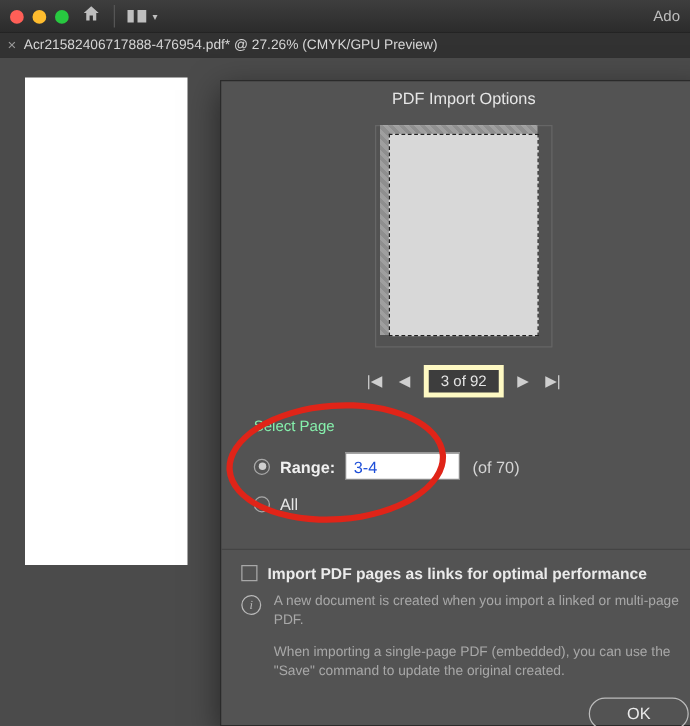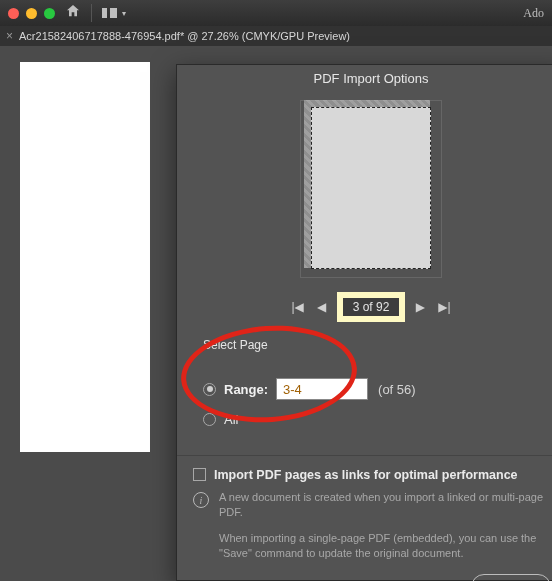--- a/index.html
+++ b/index.html
@@ -11,21 +11,21 @@
   .dot { width: 11px; height: 11px; border-radius: 50%; }
   .dot.red { background: #ff5f57; }
   .dot.yellow { background: #febc2e; }
   .dot.green { background: #28c840; }
   .home-icon svg { width: 16px; height: 16px; fill: #bfbfbf; }
   .vdiv { width: 1px; height: 18px; background: #555; }
   .arrange-icon { display: flex; align-items: center; gap: 3px; }
   .arrange-icon .sq { width: 5px; height: 10px; background: #bfbfbf; }
   .arrange-icon .sq2 { width: 7px; height: 10px; background: #bfbfbf; }
   .arrange-icon .caret { font-size: 8px; color: #bfbfbf; margin-left: 2px; }
-  .toolbar-right { margin-left: auto; color: #bdbdbd; font-size: 12px; font-family: Liberation Serif, serif; }
+  .toolbar-right { margin-left: auto; color: #bdbdbd; font-size: 12px; }
 
   
   .tabbar { height: 20px; background: #323232; display: flex; align-items: center; padding-left: 6px; }
   .doctab { display: flex; align-items: center; gap: 6px; font-size: 11px; color: #d6d6d6; }
   .doctab .x { color: #999; font-size: 12px; line-height: 1; cursor: default; }
 
   
   .canvas-area { position: absolute; top: 46px; left: 0; right: 0; bottom: 0; background: #4b4b4b; }
   .artboard { position: absolute; left: 20px; top: 16px; width: 130px; height: 390px; background: #fff; }
 
@@ -49,32 +49,32 @@
   }
   .preview .page::before {
     content: ""; position: absolute; inset: -4px;
     background: repeating-linear-gradient(45deg,#c0c0c0 0 3px,#a9a9a9 3px 6px);
     z-index: -1;
   }
   .preview .page2 { left: 6px; top: 2px; z-index: 0; opacity: 0.7; }
 
   .pager { display: flex; justify-content: center; align-items: center; gap: 6px; padding: 6px 0 14px; }
   .pager .btn { width: 18px; height: 18px; display: flex; align-items: center; justify-content: center; color: #cfcfcf; font-size: 12px; cursor: default; }
-  .pager .count { background: #3d3d3d; color: #e4e4e4; padding: 2px 10px; font-size: 12px; border: 6px solid #fef9c3; min-width: 64px; text-align: center; }
+  .pager .count { background: #3d3d3d; color: #e4e4e4; padding: 2px 10px; font-size: 12px; border: 4px solid #fef9c3; min-width: 64px; text-align: center; }
 
   .select-page { padding: 2px 26px 10px; position: relative; }
-  .section-label { color: #e5e5e5; font-size: 12px; margin-bottom: 26px; }
+  .section-label { color: #86efac; font-size: 12px; margin-bottom: 14px; }
   .radio-row { display: flex; align-items: center; margin-bottom: 12px; }
   .radio { width: 13px; height: 13px; border-radius: 50%; border: 1.5px solid #a8a8a8; margin-right: 8px; display: inline-flex; align-items: center; justify-content: center; }
   .radio.checked::after { content: ""; width: 6px; height: 6px; border-radius: 50%; background: #cfcfcf; }
   .radio-label { color: #e6e6e6; font-size: 13px; margin-right: 8px; }
   .radio-label.bold { font-weight: 600; color: #f0f0f0; }
   .range-input {
     width: 92px; height: 22px; background: #fff; border: 1px solid #888;
-    font-size: 13px; padding: 0 6px; color: #a16207;
+    font-size: 13px; padding: 0 6px; color: #1d4ed8;
   }
   .of-text { color: #d4d4d4; font-size: 13px; margin-left: 10px; }
 
   .red-ellipse {
     position: absolute; left: 4px; top: -10px; width: 176px; height: 96px;
     border: 5px solid #e02418; border-radius: 50%; transform: rotate(-4deg);
     pointer-events: none;
   }
 
   .divider { border: none; border-top: 1px solid #444; margin: 6px 0 0; }
@@ -147,21 +147,21 @@
     <div class="btn">▶|</div>
   </div>
 
   <div class="select-page">
     <div class="section-label">Select Page</div>
 
     <div class="radio-row">
       <span class="radio checked"></span>
       <span class="radio-label bold">Range:</span>
       <input class="range-input" value="3-4" style="">
-      <span class="of-text">(of 56)</span>
+      <span class="of-text">(of 70)</span>
     </div>
 
     <div class="radio-row">
       <span class="radio"></span>
       <span class="radio-label">All</span>
     </div>
 
     <div class="red-ellipse"></div>
   </div>
 
@@ -169,20 +169,20 @@
 
   <div class="check-row">
     <span class="checkbox"></span>
     <span class="check-label">Import PDF pages as links for optimal performance</span>
   </div>
 
   <div class="info-row">
     <div class="info-icon">i</div>
     <div class="info-text">
       <p>A new document is created when you import a linked or multi-page PDF.</p>
-      <p>When importing a single-page PDF (embedded), you can use the "Save" command to update the original document.</p>
+      <p>When importing a single-page PDF (embedded), you can use the "Save" command to update the original created.</p>
     </div>
   </div>
 
   <div class="dialog-buttons">
     <div class="dbtn">OK</div>
   </div>
 </div>
 
 </body></html>

